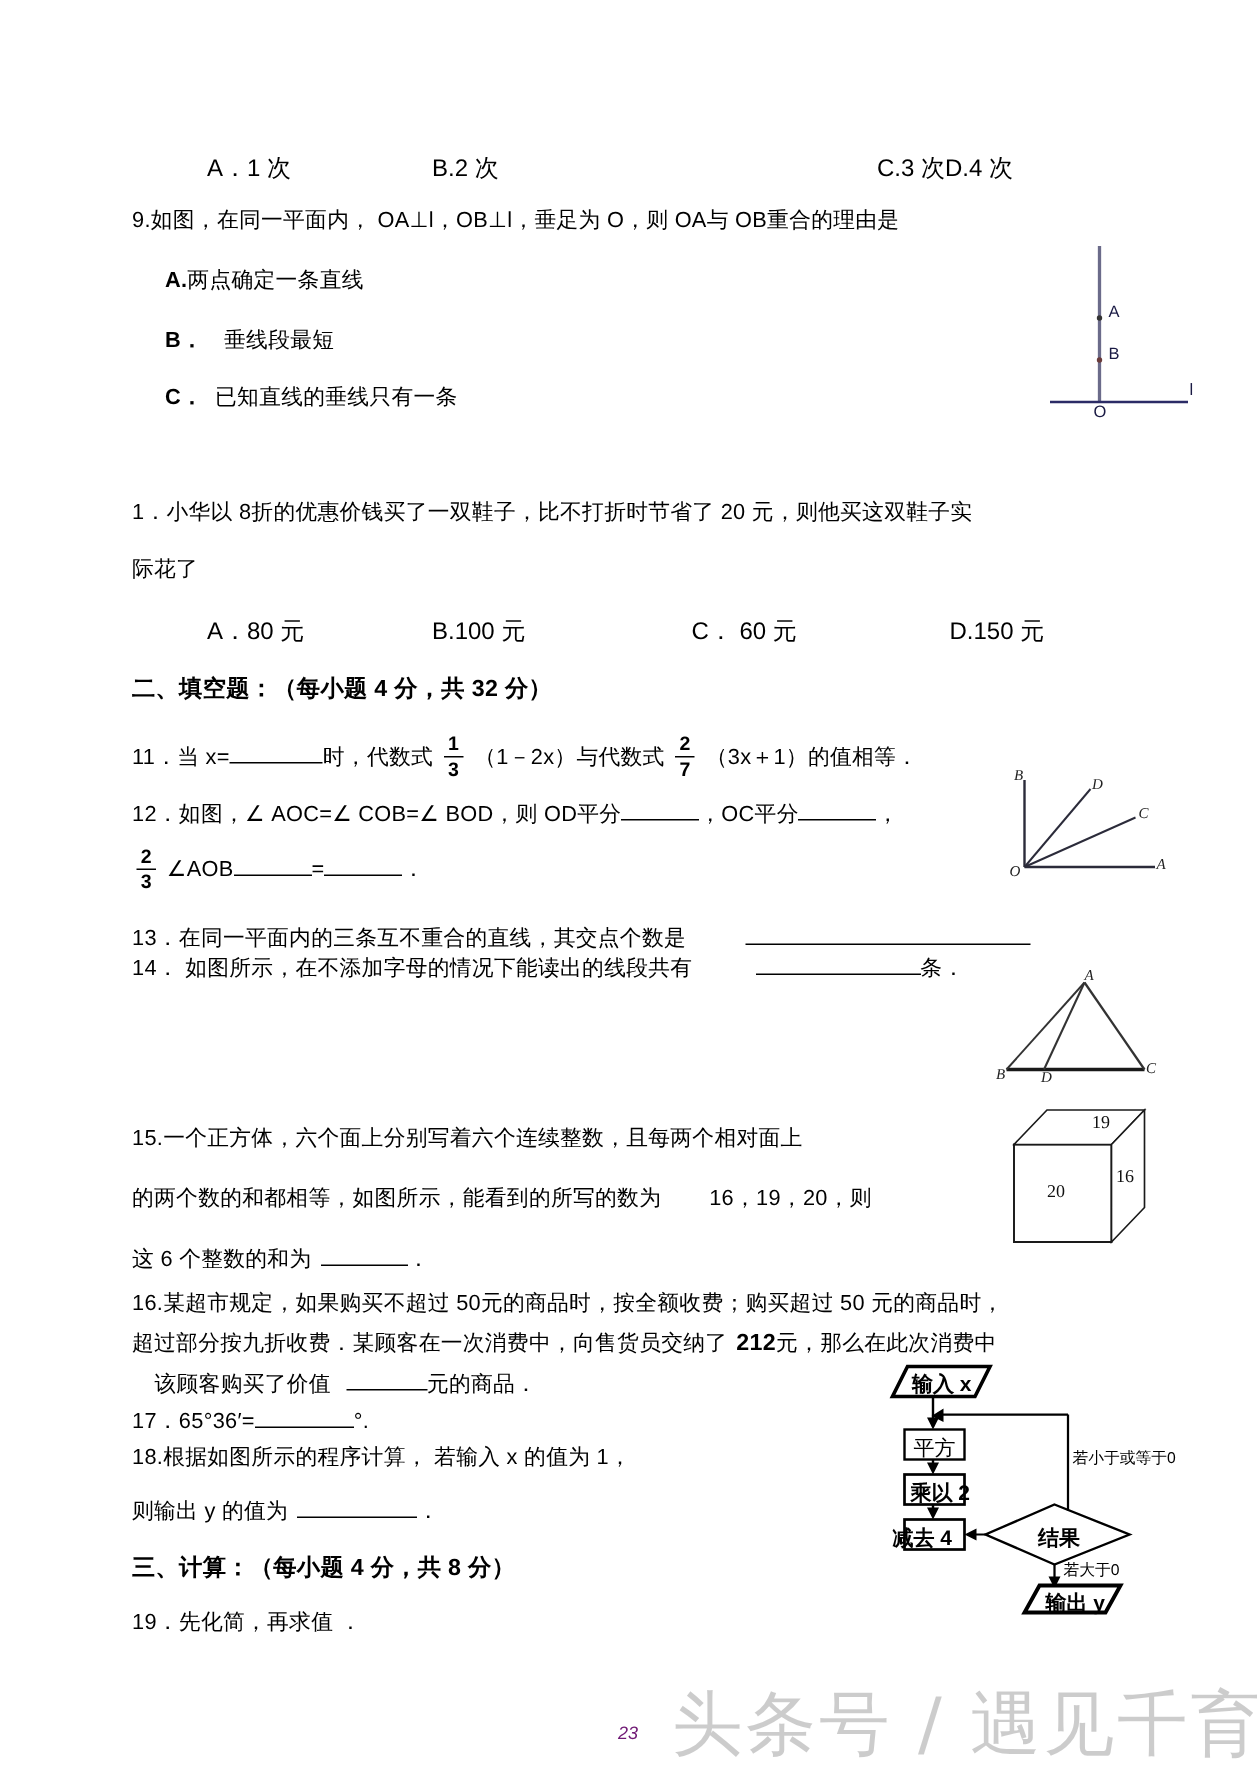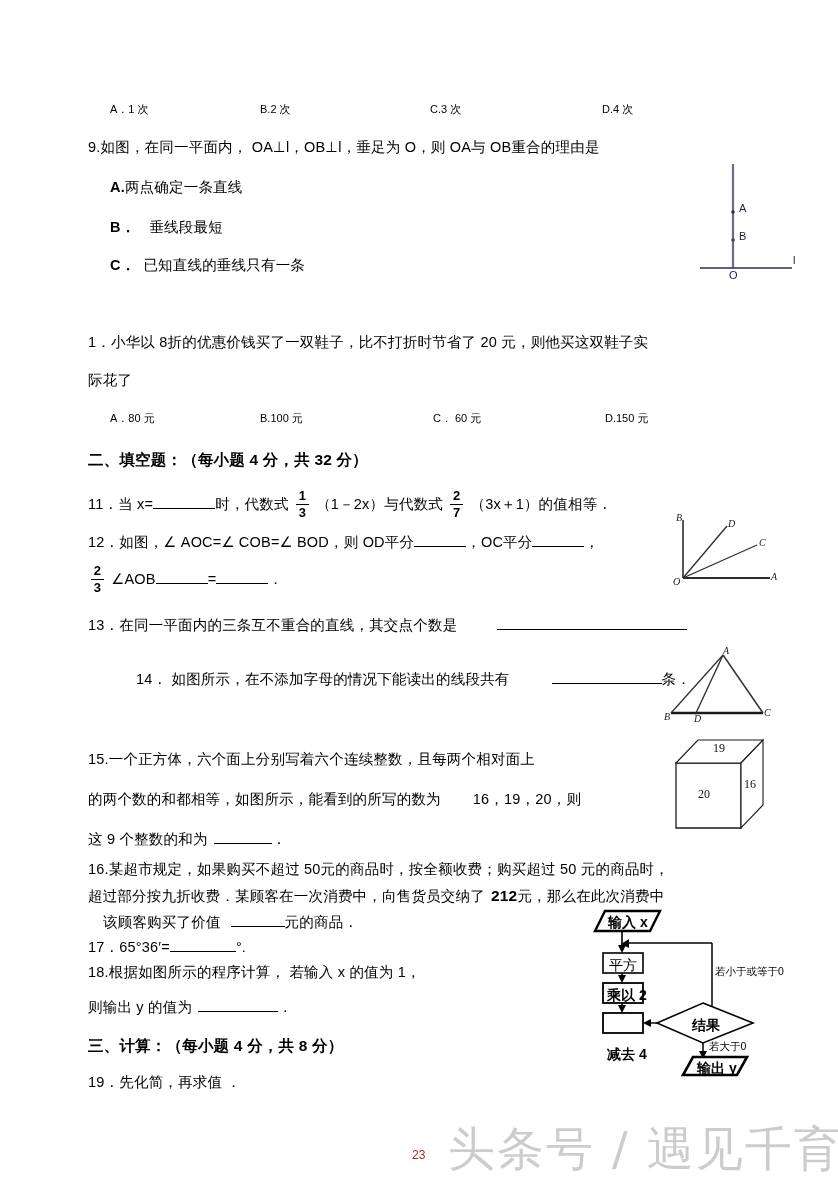--- a/index.html
+++ b/index.html
@@ -27,22 +27,23 @@
     font-size: 14.5px;
     line-height: 1;
     letter-spacing: 0.2px;
   }
   .b { font-weight: bold; }
   .sec { font-size: 15.5px; }
   .opt-row {
     position: absolute;
     width: 640px;
     display: flex;
-    font-size: 11px;
-    white-space: nowrap;
+    font-size: 16px;
+    white-space: nowrap;
+    margin-left: 28px;
   }
   .opt { display: inline-block; }
   .blank {
     display: inline-block;
     border-bottom: 1px solid #000;
     vertical-align: baseline;
   }
   .frac {
     display: inline-flex;
     flex-direction: column;
@@ -61,21 +62,22 @@
     min-width: 13px;
     height: 1.3px;
     background: #000;
     margin: 1px 0;
   }
   .frac .den { font-weight: bold; padding: 0 2px; }
   .fig { position: absolute; }
   .pagenum {
     position: absolute;
     font-size: 12px;
-    color: #b91c1c;
+    color: #701a75;
+    font-style: italic;
   }
   .watermark {
     position: absolute;
     font-size: 47px;
     font-family: "DejaVu Sans", sans-serif;
     color: rgba(0,0,0,0.20);
     letter-spacing: 2px;
     white-space: nowrap;
     font-weight: 400;
   }
@@ -112,21 +114,21 @@
   }
 </style>
 </head>
 <body>
 
 <div class="page">
 
   <div class="opt-row" style="left:110px; top:102px;">
     <span class="opt" style="width:150px;">A．1 次</span>
     <span class="opt" style="width:170px;">B.2 次</span>
-    <span class="opt" style="width:172px;">C.3 次</span>
+    <span class="opt" style="width:172px;text-align:right;">C.3 次</span>
     <span class="opt">D.4 次</span>
   </div>
 
   <div class="ln" style="left:88px; top:140px;">9.如图，在同一平面内，    OA⊥l，OB⊥l，垂足为 O，则 OA与 OB重合的理由是</div>
 
   <div class="ln" style="left:110px; top:180px;">
     <span class="b">A.</span><span>两点确定一条直线</span>
   </div>
 
   <div class="ln" style="left:110px; top:220px;">
@@ -203,21 +205,21 @@
     <span class="geo-label" style="left:63px; top:6px;">D</span>
     <span class="geo-label" style="left:94px; top:25px;">C</span>
     <span class="geo-label" style="left:106px; top:59px;">A</span>
     <span class="geo-label" style="left:8px; top:64px;">O</span>
   </div>
 
   <div class="ln" style="left:88px; top:616px;">
     <span>13．在同一平面内的三条互不重合的直线，其交点个数是</span><span class="blank" style="width:190px; height:13px; margin-left:40px;"></span>
   </div>
 
-  <div class="ln" style="left:88px; top:670px;margin-left:48px;">
+  <div class="ln" style="left:88px; top:636px;">
     <span class="b" style="font-weight:normal;">14．  如图所示，在不添加字母的情况下能读出的线段共有</span><span class="blank" style="width:110px; height:13px; margin-left:42px;"></span><span>条．</span>
   </div>
 
   <div class="fig" style="left:663px; top:645px; width:160px; height:85px;">
     <svg width="160" height="85" viewBox="0 0 160 85">
       <line x1="8" y1="68" x2="100" y2="68" stroke="#1a1a1a" stroke-width="2.4"></line>
       <line x1="8" y1="68" x2="60" y2="10" stroke="#333" stroke-width="1.3"></line>
       <line x1="60" y1="10" x2="100" y2="68" stroke="#333" stroke-width="1.5"></line>
       <line x1="60" y1="10" x2="33" y2="68" stroke="#333" stroke-width="1.4"></line>
     </svg>
@@ -225,30 +227,30 @@
     <span class="geo-label" style="left:1px; top:66px;">B</span>
     <span class="geo-label" style="left:31px; top:68px;">D</span>
     <span class="geo-label" style="left:101px; top:62px;">C</span>
   </div>
 
   <div class="ln" style="left:88px; top:752px;">15.一个正方体，六个面上分别写着六个连续整数，且每两个相对面上</div>
   <div class="ln" style="left:88px; top:792px;">
     <span>的两个数的和都相等，如图所示，能看到的所写的数为</span><span style="margin-left:32px;">16，19，20，则</span>
   </div>
   <div class="ln" style="left:88px; top:830px;">
-    <span>这 9 个整数的和为</span><span class="blank" style="width:58px; height:13px; margin-left:6px;"></span><span>．</span>
+    <span>这 6 个整数的和为</span><span class="blank" style="width:58px; height:13px; margin-left:6px;"></span><span>．</span>
   </div>
 
   <div class="fig" style="left:668px; top:730px; width:150px; height:110px;">
     <svg width="150" height="110" viewBox="0 0 150 110">
       <polygon points="8,33 8,98 73,98 73,33" fill="#ffffff" stroke="#1a1a1a" stroke-width="1.3"></polygon>
       <polygon points="8,33 30,10 95,10 73,33" fill="#ffffff" stroke="#1a1a1a" stroke-width="1.1"></polygon>
       <polygon points="73,33 95,10 95,75 73,98" fill="#ffffff" stroke="#1a1a1a" stroke-width="1.1"></polygon>
     </svg>
-    <span class="cube-num" style="left:45px; top:11px;">19</span>
+    <span class="cube-num" style="left:60px; top:11px;">19</span>
     <span class="cube-num" style="left:30px; top:57px;">20</span>
     <span class="cube-num" style="left:76px; top:47px;">16</span>
   </div>
 
   <div class="ln" style="left:88px; top:862px;">16.某超市规定，如果购买不超过     50元的商品时，按全额收费；购买超过     50 元的商品时，</div>
   <div class="ln" style="left:88px; top:888px;">
     <span>超过部分按九折收费．某顾客在一次消费中，向售货员交纳了</span><span class="b" style="margin-left:6px; font-size:15.5px;">212</span><span>元，那么在此次消费中</span>
   </div>
   <div class="ln" style="left:103px; top:913px;">
     <span>该顾客购买了价值</span><span class="blank" style="width:54px; height:13px; margin-left:10px;"></span><span>元的商品．</span>
@@ -291,21 +293,21 @@
       <polygon points="46,41 54,36 54,45" fill="#000"></polygon>
 
       <line x1="128" y1="140" x2="128" y2="152" stroke="#000" stroke-width="1.5"></line>
       <polygon points="128,156 124,148 132,148" fill="#000"></polygon>
 
       <polygon points="118,154 172,154 162,172 108,172" fill="#fff" stroke="#000" stroke-width="2.6"></polygon>
     </svg>
     <span class="fc-text" style="left:33px; top:11px;">输入 x</span>
     <span class="fc-text" style="left:34px; top:54px; font-weight:normal;">平方</span>
     <span class="fc-text" style="left:32px; top:84px;">乘以 2</span>
-    <span class="fc-text" style="left:32px; top:114px;margin-top:29px;">减去 4</span>
+    <span class="fc-text" style="left:20px; top:114px;">减去 4</span>
     <span class="fc-text" style="left:117px; top:114px;">结果</span>
     <span class="fc-label" style="left:140px; top:62px;">若小于或等于0</span>
     <span class="fc-label" style="left:134px; top:137px;">若大于0</span>
     <span class="fc-text" style="left:122px; top:157px;">输出 y</span>
   </div>
 
   <div class="ln sec b" style="left:88px; top:1038px;">三、计算：（每小题 4 分，共 8 分）</div>
 
   <div class="ln" style="left:88px; top:1075px;">19．先化简，再求值 ．</div>
 

